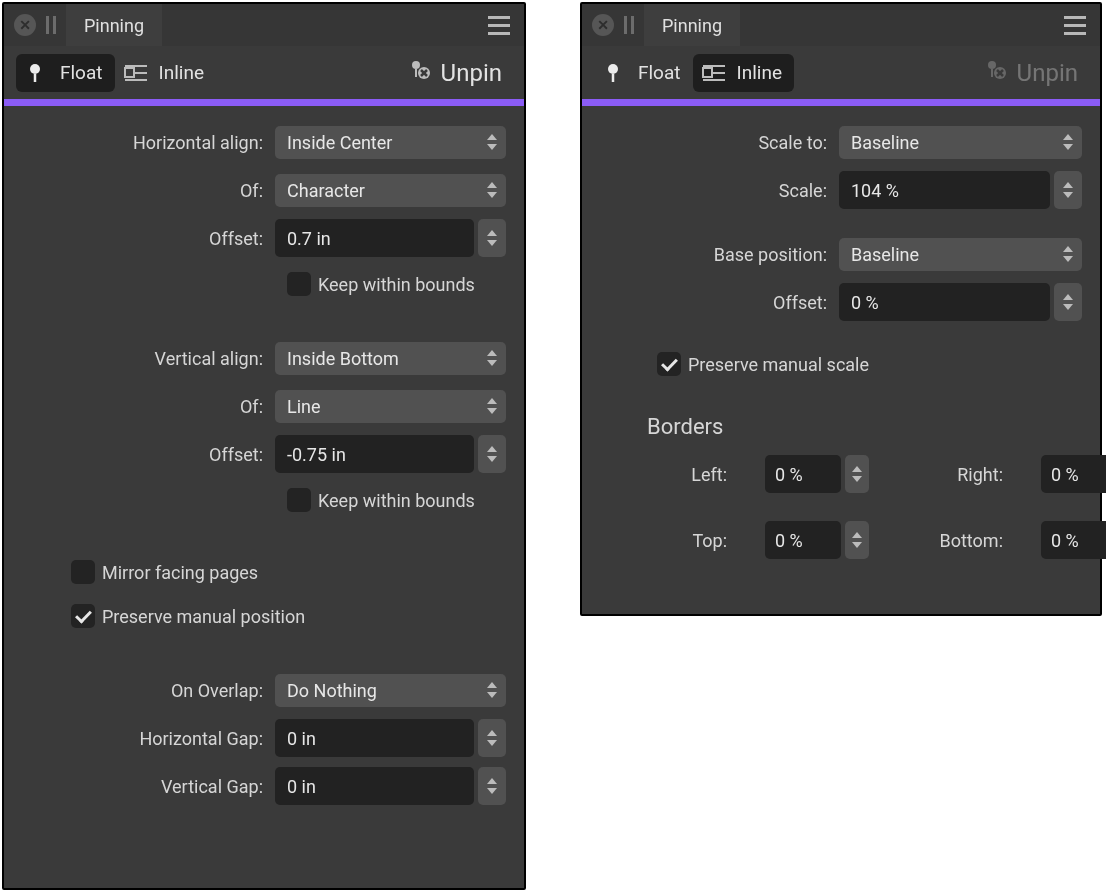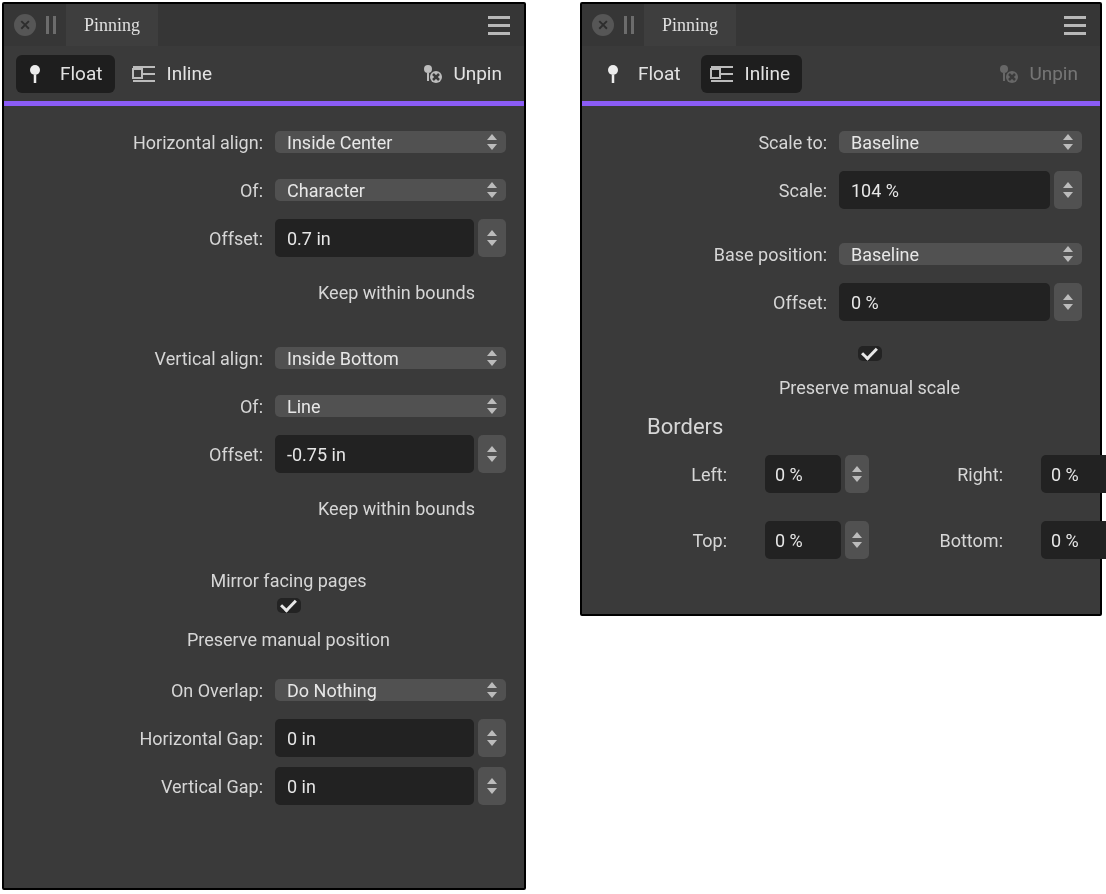--- a/index.html
+++ b/index.html
@@ -36,73 +36,73 @@
   .close-circle {
     width:22px;height:22px;border-radius:50%;background:#565656;
     display:flex;align-items:center;justify-content:center;
     color:#2d2d2d;font-size:14px;font-weight:bold;
   }
   .pause-bars { display:flex; gap:4px; }
   .pause-bars span{ width:3px;height:18px;background:#6c6c6c;}
   .tab {
     background:#3e3e3e;
     display:flex;align-items:center;padding:0 18px;
-    font-size:18px;color:#e0e0e0;font-family:Liberation Serif, serif;
+    font-size:18px;color:#e0e0e0;
   }
   .tb-spacer{flex:1;}
   .hamburger{
     display:flex;flex-direction:column;justify-content:center;gap:5px;
     padding:0 14px;
   }
   .hamburger span{display:block;width:22px;height:3px;background:#b8b8b8;}
 
   
   .moderow{
-    display:flex;align-items:center;gap:8px;
+    display:flex;align-items:center;
     padding:10px 12px;
-    border-bottom:5px solid #8b5cf6;
+    border-bottom:7px solid #8b5cf6;
     height:60px;
   }
   .modebtn{
     display:flex;align-items:center;gap:10px;
     padding:6px 12px 6px 8px;
     border-radius:6px;
     color:#e2e2e2;
     font-size:19px;
   }
   .modebtn.sel{ background:#1e1e1e; }
   .modebtn .ico{
     width:26px;height:26px;display:flex;align-items:center;justify-content:center;
   }
   .pin-ico svg, .inline-ico svg, .unpin-ico svg { display:block; }
   .spacer{flex:1;}
   .unpin-btn{
-    display:flex;align-items:center;gap:8px;
-    padding:6px 10px;border-radius:6px;color:#e2e2e2;font-size:19px;
+    display:flex;gap:8px;
+    padding:6px 10px;border-radius:6px;color:#e2e2e2;font-size:24px;
   }
   .unpin-btn.disabled{opacity:.35;}
 
   
   .body{
     padding:16px 18px 10px 18px;
     display:flex;flex-direction:column;gap:8px;margin-left:43px;
   }
   .row{
     display:flex;align-items:center; height:40px;
   }
   .lbl{
     width:210px;text-align:right;padding-right:12px;
     font-size:18px;color:#d6d6d6;
   }
   .panelR .lbl { width:196px; }
   .select, .numfield{
     flex:1;display:flex;align-items:center;
   }
   .select{
-    background:#515151;border-radius:5px;height:22px;
+    background:#515151;border-radius:5px;height:33px;
     display:flex;align-items:center;
   }
   .select .txt{flex:1;padding:0 12px;color:#e7e7e7;font-size:18px;}
   .select .stepper{
     width:28px;height:100%;display:flex;flex-direction:column;
     align-items:center;justify-content:center;gap:4px;
   }
   .arr-up,.arr-dn{
     width:0;height:0;border-left:5px solid transparent;border-right:5px solid transparent;
   }
@@ -115,21 +115,21 @@
   .numfield .inp{
     flex:1;background:#222;border-radius:5px;height:100%;
     display:flex;align-items:center;padding:0 12px;color:#e7e7e7;font-size:18px;
   }
   .numfield .vstep{
     width:28px;height:100%;background:#515151;border-radius:5px;
     display:flex;flex-direction:column;align-items:center;justify-content:center;gap:4px;
   }
 
   .chkrow{
-    display:flex;align-items:center;gap:16px;height:36px;flex-direction:column;
+    display:flex;align-items:center;gap:7px;height:36px;
   }
   .chkrow.indent{ padding-left:222px; }
   .chkrow.std{ padding-left:6px; }
   .panelR .chkrow.std{ padding-left:14px; }
   .chk{
     width:24px;height:24px;border-radius:5px;background:#232323;
     display:flex;align-items:center;justify-content:center;
     color:#e7e7e7;font-size:16px;
   }
   .chk.checked::after{

